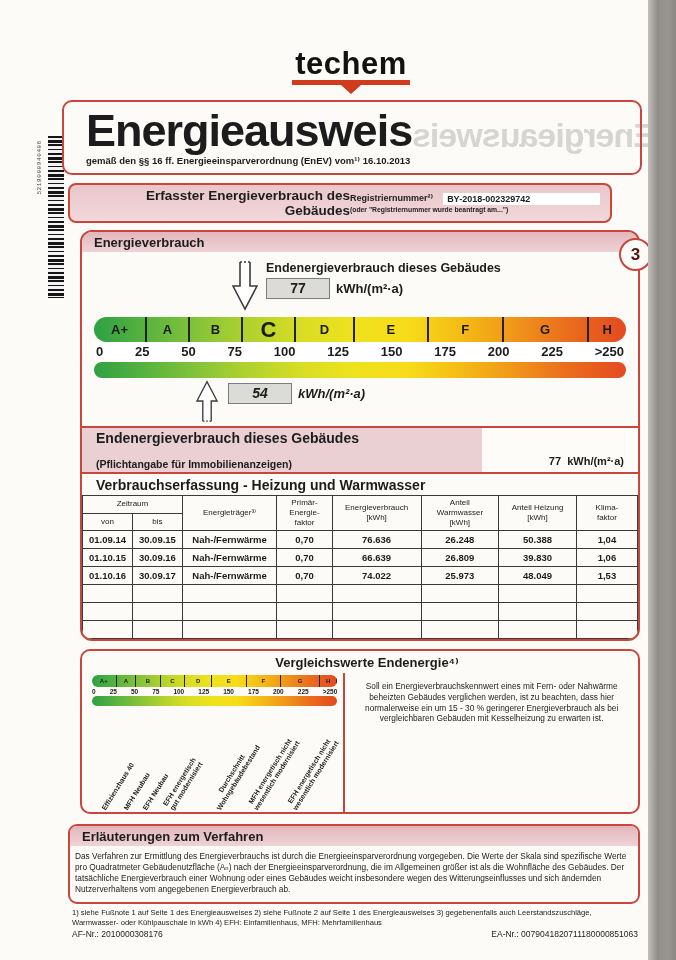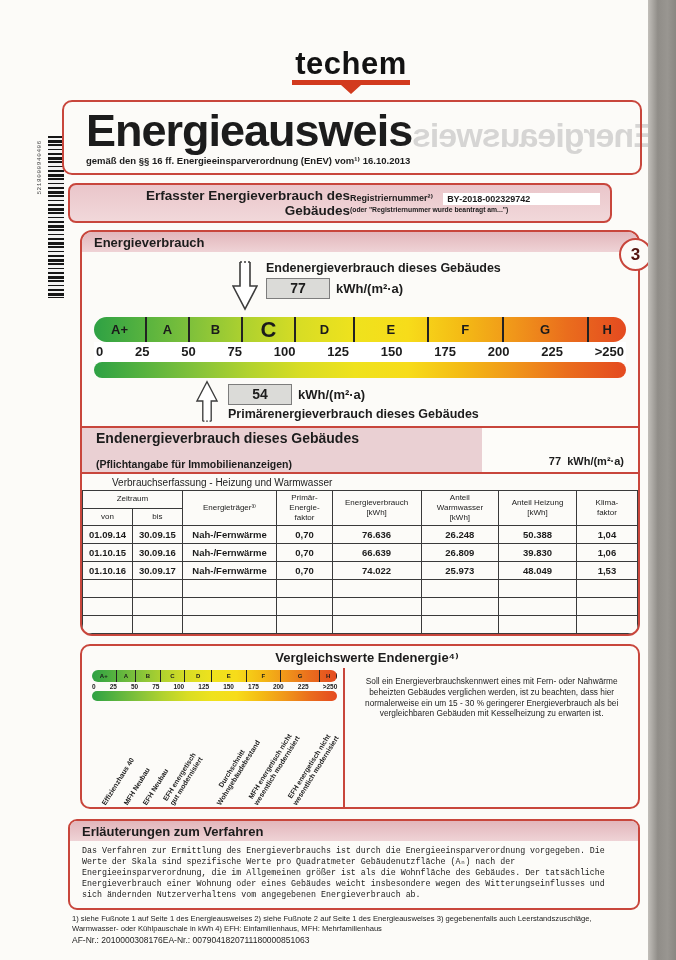--- a/index.html
+++ b/index.html
@@ -37,21 +37,21 @@
   .reg-line{display:flex;align-items:flex-start;gap:10px;}
   .reg-label{font-weight:bold;font-size:9px;white-space:nowrap;}
   .reg-value{background:#fff;font-weight:bold;font-size:9px;padding:1px 8px 1px 4px;flex:1;}
   .reg-note{font-size:6.8px;font-weight:bold;margin-top:1px;}
   .page-circle{position:absolute;right:24px;top:190px;width:29px;height:29px;border:2.5px solid #c8463c;
         border-radius:50%;display:flex;align-items:center;justify-content:center;z-index:2;
         font-size:17px;font-weight:bold;color:#53120e;background:#fcfbf8;}
   
   .main-box{margin:7px 36px 0 80px;overflow:hidden;border-radius:12px;}
   .ind-down{display:flex;margin:9px 0 0 150px;gap:8px;height:52px;}
-  .ind-up{display:flex;margin:2px 0 0 112px;gap:8px;height:42px;align-items:center;}
+  .ind-up{display:flex;margin:2px 0 0 112px;gap:8px;height:42px;align-items:flex-start;font-style:italic;}
   .ind-col{display:flex;flex-direction:column;justify-content:flex-start;}
   .ind-label{font-weight:bold;font-size:12.5px;}
   .ind-valrow{display:flex;align-items:center;gap:6px;margin-top:3px;}
   .valbox{display:inline-block;width:62px;height:19px;background:#dbdbd8;border:1px solid #7d7d7d;
         text-align:center;font-weight:bold;font-size:14px;line-height:19px;}
   .valunit{font-weight:bold;font-size:13px;}
   .ind-up .ind-label{margin-top:2px;}
   
   .scale{margin:4px 12px 0;}
   .scale-letters{display:flex;height:25px;border-radius:13px;overflow:hidden;align-items:center;
@@ -65,21 +65,21 @@
   .scale-bar{height:16px;border-radius:8px;
         background:linear-gradient(90deg,#2ea144 0%,#55b23f 9%,#83c23a 19%,#b1d22e 29%,#d9dd24 39%,#efe21d 49%,#f7dc1a 59%,#f4bb15 69%,#f0961a 79%,#ea6d1d 89%,#e44a20 100%);}
   
   .end-strip{margin-top:4px;border-top:2px solid #c8463c;border-bottom:2px solid #c8463c;height:40px;
         background:linear-gradient(90deg,#ead0d3 0,#ead0d3 72%,#fdfcf9 72%);
         display:flex;justify-content:space-between;padding:2px 14px 2px 14px;box-sizing:content-box;}
   .es-title{font-weight:bold;font-size:14px;}
   .es-sub{font-weight:bold;font-size:10.5px;margin-top:12px;}
   .es-value{align-self:flex-end;font-weight:bold;font-size:11px;padding-bottom:3px;white-space:nowrap;}
   
-  .vb-title{font-weight:normal;font-size:10px;padding:3px 0 2px 30px;}
+  .vb-title{font-weight:bold;font-size:14px;padding:3px 0 2px 14px;}
   table.vb{border-collapse:collapse;width:100%;table-layout:fixed;padding-left:32px;}
   table.vb th,table.vb td{border:1px solid #3a3a3a;padding:0 3px;}
   table.vb th{font-weight:normal;font-size:8px;text-align:center;white-space:pre-line;line-height:1.25;padding:2px 2px;}
   table.vb td{font-weight:bold;font-size:9.5px;height:17px;text-align:center;}
   td.c-left{text-align:left;font-weight:normal;font-size:8.5px;}
   td.c-right{text-align:right;padding-right:8px;margin-left:48px;}
   
   .cmp-box{margin:8px 36px 0 80px;text-align:center;}
   .cmp-title{font-weight:bold;font-size:13px;padding:4px 0 3px 14px;}
   .cmp-flex{display:flex;}
@@ -90,24 +90,24 @@
   .mini-ticks{display:flex;justify-content:space-between;font-weight:bold;font-size:6.5px;padding:1px 0;}
   .mini-bar{height:10px;border-radius:5px;
         background:linear-gradient(90deg,#2ea144 0%,#55b23f 9%,#83c23a 19%,#b1d22e 29%,#d9dd24 39%,#efe21d 49%,#f7dc1a 59%,#f4bb15 69%,#f0961a 79%,#ea6d1d 89%,#e44a20 100%);}
   .cmp-labels{position:relative;height:104px;margin-top:2px;}
   .cmp-label{position:absolute;bottom:0;transform-origin:0 100%;transform:rotate(-58deg);
         font-size:7px;font-weight:bold;line-height:1.12;white-space:pre-line;width:max-content;}
   .cmp-right{width:53%;border-left:2px solid #c8463c;padding:8px 12px 4px;box-sizing:border-box;}
   .cmp-right p{margin:0 0 9px;font-size:8.3px;line-height:1.3;}
   
   .exp-box{margin:10px 36px 0 68px;overflow:hidden;border-radius:9px;}
-  .exp-text{font-size:8.3px;line-height:1.32;padding:5px 12px 7px;font-family:Liberation Mono, monospace;}
+  .exp-text{font-size:8.3px;line-height:1.32;padding:5px 5px 7px;}
   
   .footnotes{margin:4px 38px 0 72px;font-size:7.6px;line-height:1.35;}
-  .foot-row{margin:1px 38px 0 72px;display:flex;font-size:8.5px;}
+  .foot-row{margin:1px 38px 0 72px;display:flex;justify-content:space-between;font-size:8.5px;}
 </style>
 </head>
 <body>
 
 <div class="page">
   <div class="bleed">Energieausweis</div>
   <div class="scan-strip"></div>
   <div class="barcode-num">5218000940406</div>
   <div class="barcode-bars"></div>
 
@@ -189,21 +189,20 @@
       <div class="ind-up">
         <svg width="26" height="42" viewBox="0 0 26 50">
           <path d="M8 49 V25 H1 L13 2 L25 25 H18 V49" fill="#ffffff" stroke="#3c3c3c" stroke-width="1.6"></path>
           <path d="M8 49 H18" fill="none" stroke="#3c3c3c" stroke-width="1.6" stroke-dasharray="2 2"></path>
         </svg>
         <div class="ind-col">
           <div class="ind-valrow">
             <span class="valbox">54</span>
             <span class="valunit">kWh/(m²·a)</span>
           </div>
-          <div class="ind-label">Primärenergieverbrauch dieses Gebäudes</div>
         </div>
       </div>
 
       <div class="end-strip">
         <div>
           <div class="es-title">Endenergieverbrauch dieses Gebäudes</div>
           <div class="es-sub">(Pflichtangabe für Immobilienanzeigen)</div>
         </div>
         <div class="es-value">
           <span>77</span>&nbsp;

